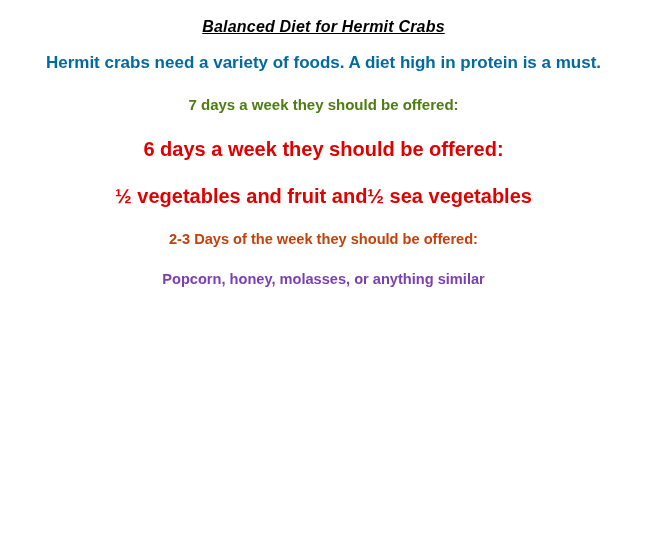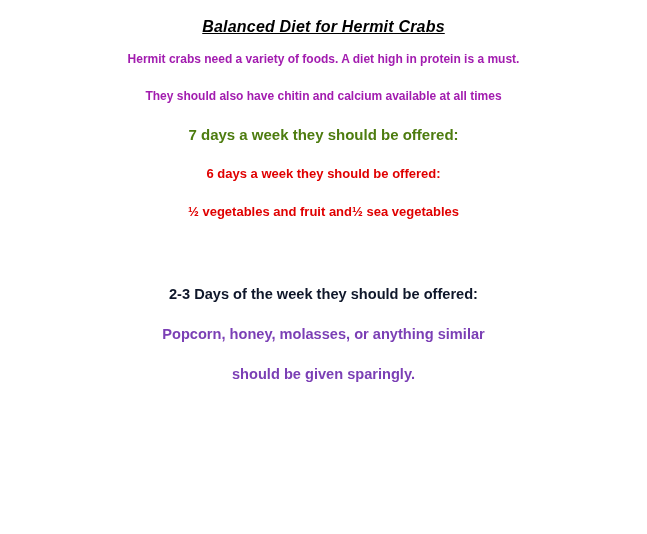--- a/index.html
+++ b/index.html
@@ -35,57 +35,54 @@
   }
   .line {
     font-size: 15px;
     font-weight: bold;
     text-align: center;
     width: 100%;
     line-height: 1.3;
     margin: 0 0 21px 0;
   }
   .line.intro {
-    color: #a21caf;
-    font-size: 12px;
+    color: #0369a1;
+    font-size: 17px;
   }
   .line.blue {
     color: #4d7c0f;
     font-size: 15px;
   }
   .line.red {
     color: #e00000;
-    font-size: 13px;
+    font-size: 20px;
   }
   .line.orange {
-    color: #0f172a;
+    color: #c2410c;
     font-size: 14.6px;
-    margin-top: 44px;
   }
   .line.purple {
     color: #7b3fb5;
     font-size: 14.6px;
   }
   .line.last {
     margin-bottom: 0;
   }
 </style>
 </head>
 <body>
 
 <div class="page">
 
   <div class="doc-title">Balanced Diet for Hermit Crabs</div>
 
   <div class="line intro">Hermit crabs need a variety of foods. A diet high in protein is a must.</div>
-  <div class="line intro">They should also have chitin and calcium available at all times</div>
 
   <div class="line blue">7 days a week they should be offered:</div>
 
   <div class="line red">6 days a week they should be offered:</div>
   <div class="line red">½ vegetables and fruit and½ sea vegetables</div>
 
   <div class="line orange">2-3 Days of the week they should be offered:</div>
 
   <div class="line purple">Popcorn, honey, molasses, or anything similar</div>
-  <div class="line purple last">should be given sparingly.</div>
 
 </div>
 
 </body></html>

